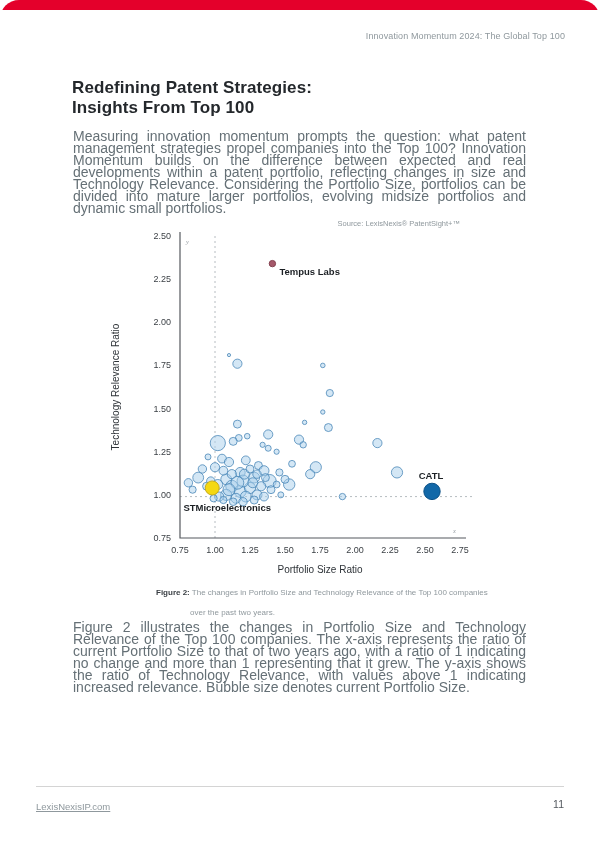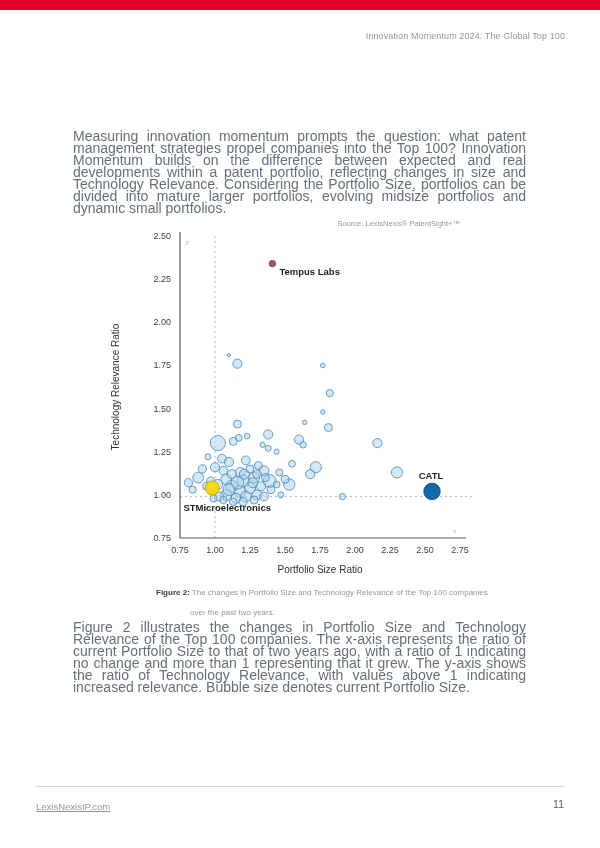--- a/index.html
+++ b/index.html
@@ -1,17 +1,17 @@
 <!DOCTYPE html>
 <html><head>
 <meta charset="utf-8">
 <style>
   html,body{margin:0;padding:0;background:#ffffff;}
   .page{position:relative;width:600px;height:848px;background:#fff;
-        font-family:"Liberation Sans",sans-serif;overflow:hidden;}
+        font-family:"Liberation Sans",sans-serif;overflow:hidden;border-radius:19px;}
   .topbar{position:absolute;top:0;left:0;width:600px;height:10px;}
   .header{position:absolute;top:31px;right:35px;font-size:9px;letter-spacing:.1px;}
   .title{position:absolute;top:78px;left:72px;font-size:17px;font-weight:bold;
          line-height:20px;letter-spacing:.1px;}
   .para{position:absolute;left:73px;width:453px;font-size:14px;line-height:12px;
         text-align:justify;}
   .p1{top:130px;} .p2{top:621px;}
   .source{position:absolute;top:219px;right:140px;font-size:7.5px;}
   .chart-wrap{position:absolute;left:105px;top:228px;width:460px;height:352px;}
   .caption{position:absolute;left:156px;top:583px;width:306px;padding-left:34px;
@@ -30,20 +30,22 @@
 </style>
 </head>
 <body>
 
 <div class="page">
   <div class="topbar" style="background: rgb(228, 0, 43);"></div>
 
   <div class="header" style="color: rgb(143, 152, 157);">Innovation Momentum 2024: The Global Top 100</div>
 
   <div class="title" style="color: rgb(36, 40, 44);">
+    <div>Redefining Patent Strategies:</div>
+    <div>Insights From Top 100</div>
   </div>
 
   <div class="para p1" style="color: rgb(101, 112, 118);">Measuring innovation momentum prompts the question: what patent management strategies propel companies into the Top 100? Innovation Momentum builds on the difference between expected and real developments within a patent portfolio, reflecting changes in size and Technology Relevance. Considering the Portfolio Size, portfolios can be divided into mature larger portfolios, evolving midsize portfolios and dynamic small portfolios.</div>
 
   <div class="source" style="color: rgb(143, 152, 157);">Source: LexisNexis® PatentSight+™</div>
 
   <div class="chart-wrap">
     <svg id="chart" width="460" height="352" viewBox="0 0 460 352">
         <line x1="110" y1="8" x2="110" y2="310" stroke="#b6bcc1" stroke-width="1" stroke-dasharray="2 3"></line>
         <line x1="75" y1="268.58285714285716" x2="369" y2="268.58285714285716" stroke="#b6bcc1" stroke-width="1" stroke-dasharray="2 3"></line>

